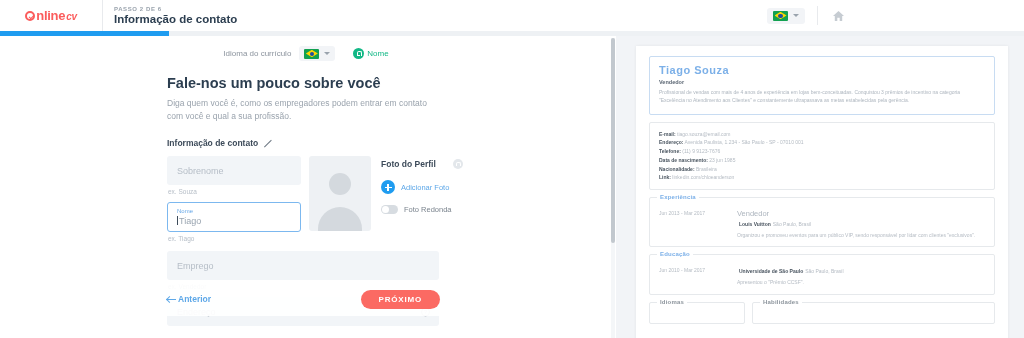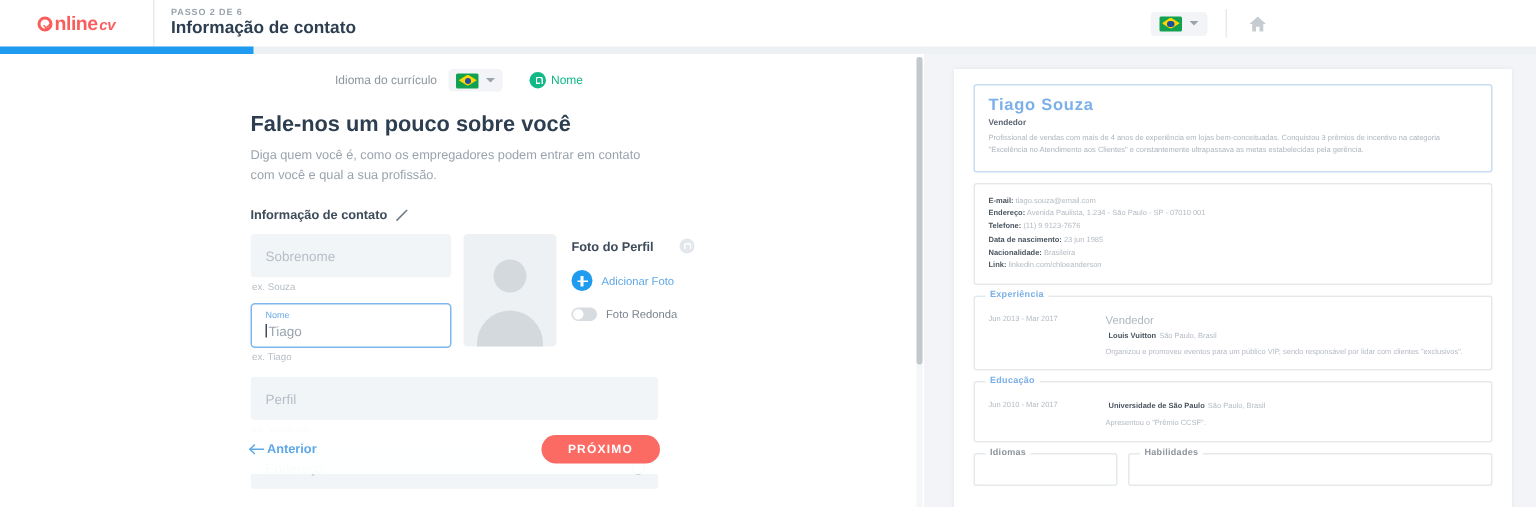--- a/index.html
+++ b/index.html
@@ -264,21 +264,21 @@
             <div class="toggle-row">
               <span class="toggle"></span>
               <span class="toggle-label">Foto Redonda</span>
             </div>
           </div>
         </div>
       </div>
 
       <div class="field-group wide" style="margin-top:2px;">
         <div class="field">
-          <span class="field-placeholder">Perfil</span>
+          <span class="field-placeholder">Emprego</span>
         </div>
         <div class="field-hint">ex. Vendedor</div>
       </div>
 
       <div class="field-group wide">
         <div class="field">
           <span class="field-placeholder">Endereço</span>
           <span class="help-circle">?</span>
         </div>
       </div>

